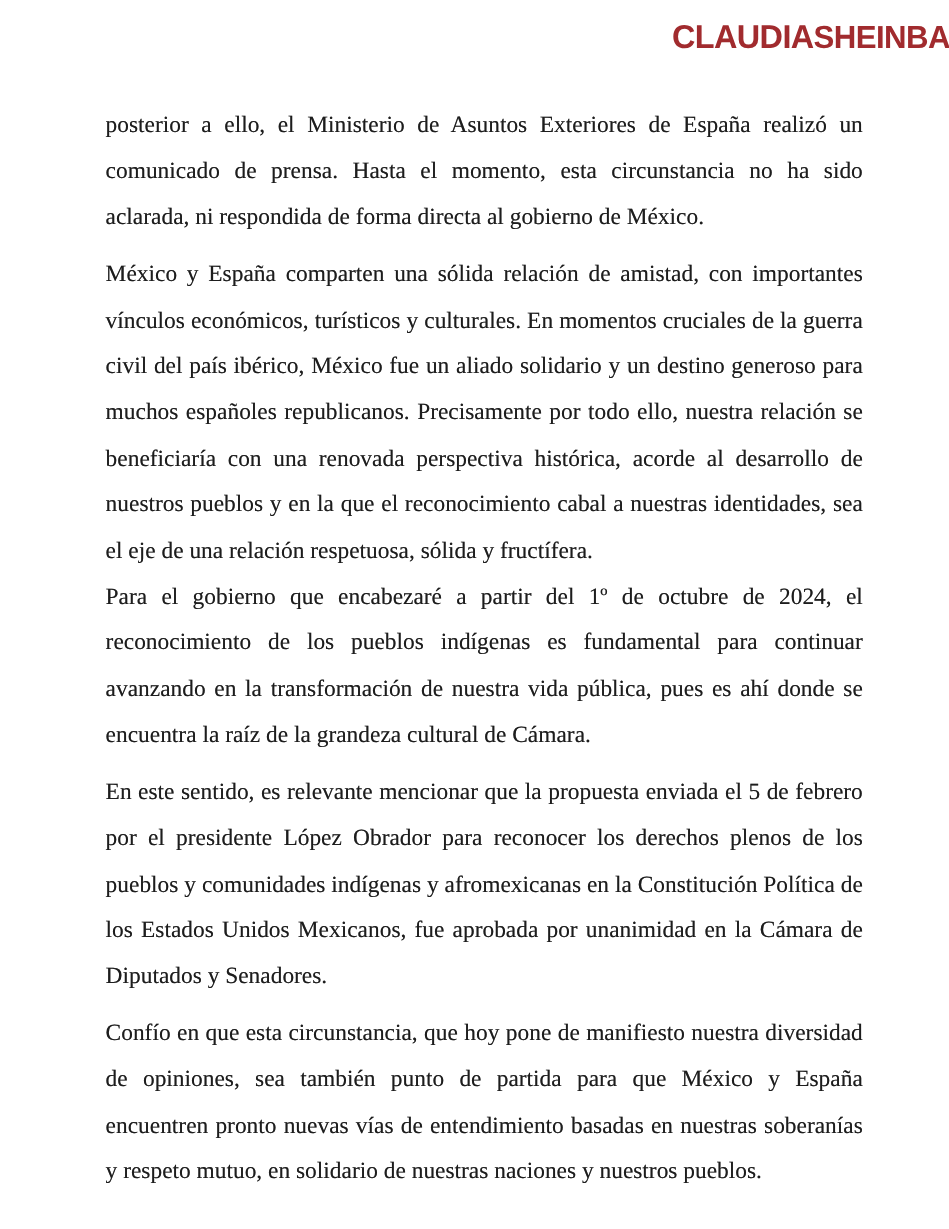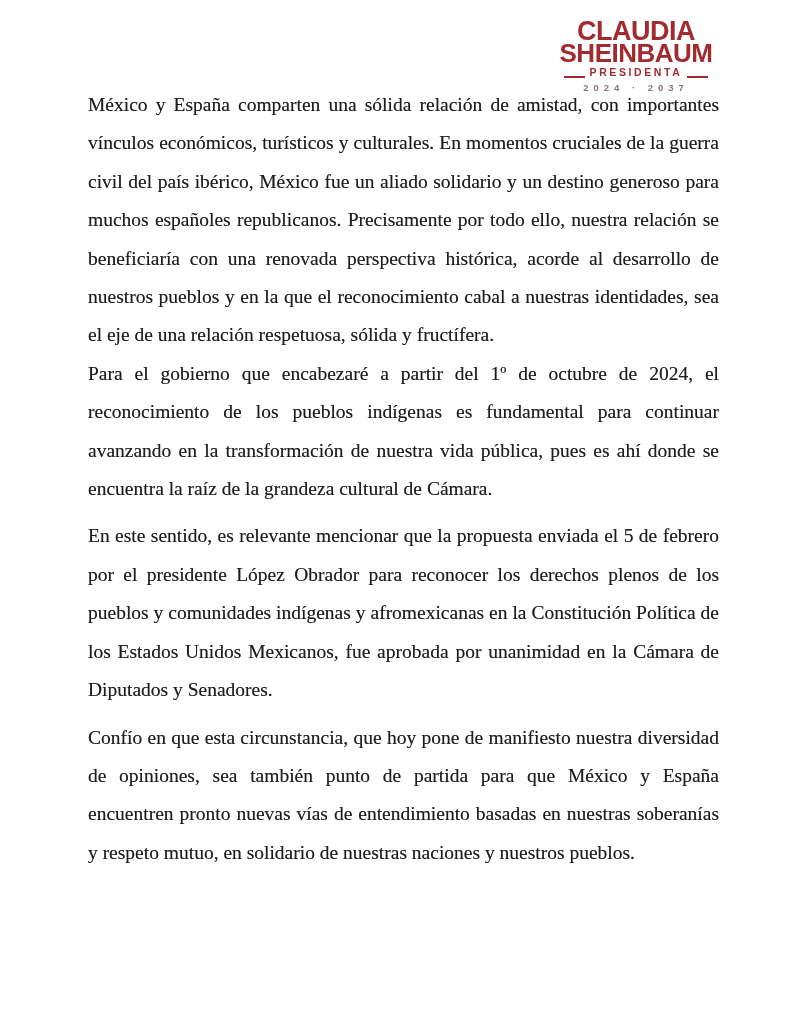--- a/index.html
+++ b/index.html
@@ -14,21 +14,21 @@
     overflow: hidden;
   }
 
   
   .logo {
     position: absolute;
     top: 19px;
     right: 79px;
     width: 152px;
     display: flex;
-    flex-direction: column;
+    flex-direction: row;
     align-items: center;
     color: #A12B2E;
     font-family: "Liberation Sans", sans-serif;
     user-select: none;
   }
   .logo-line1 {
     font-weight: 800;
     font-size: 27px;
     line-height: 24px;
     letter-spacing: -0.5px;
@@ -97,19 +97,20 @@
     <div class="logo-line2">SHEINBAUM</div>
     <div class="logo-title-row">
       <span class="logo-rule"></span>
       <span class="logo-title">PRESIDENTA</span>
       <span class="logo-rule"></span>
     </div>
     <div class="logo-years">2024 · 2037</div>
   </header>
 
   <main class="doc-body">
+    <p class="para">posterior a ello, el Ministerio de Asuntos Exteriores de España realizó un comunicado de prensa. Hasta el momento, esta circunstancia no ha sido aclarada, ni respondida de forma directa al gobierno de México.</p>
     <p class="para no-gap-after">México y España comparten una sólida relación de amistad, con importantes vínculos económicos, turísticos y culturales. En momentos cruciales de la guerra civil del país ibérico, México fue un aliado solidario y un destino generoso para muchos españoles republicanos. Precisamente por todo ello, nuestra relación se beneficiaría con una renovada perspectiva histórica, acorde al desarrollo de nuestros pueblos y en la que el reconocimiento cabal a nuestras identidades, sea el eje de una relación respetuosa, sólida y fructífera.</p>
     <p class="para">Para el gobierno que encabezaré a partir del 1º de octubre de 2024, el reconocimiento de los pueblos indígenas es fundamental para continuar avanzando en la transformación de nuestra vida pública, pues es ahí donde se encuentra la raíz de la grandeza cultural de Cámara.</p>
     <p class="para">En este sentido, es relevante mencionar que la propuesta enviada el 5 de febrero por el presidente López Obrador para reconocer los derechos plenos de los pueblos y comunidades indígenas y afromexicanas en la Constitución Política de los Estados Unidos Mexicanos, fue aprobada por unanimidad en la Cámara de Diputados y Senadores.</p>
     <p class="para">Confío en que esta circunstancia, que hoy pone de manifiesto nuestra diversidad de opiniones, sea también punto de partida para que México y España encuentren pronto nuevas vías de entendimiento basadas en nuestras soberanías y respeto mutuo, en solidario de nuestras naciones y nuestros pueblos.</p>
   </main>
 
 </div>
 
 </body></html>

